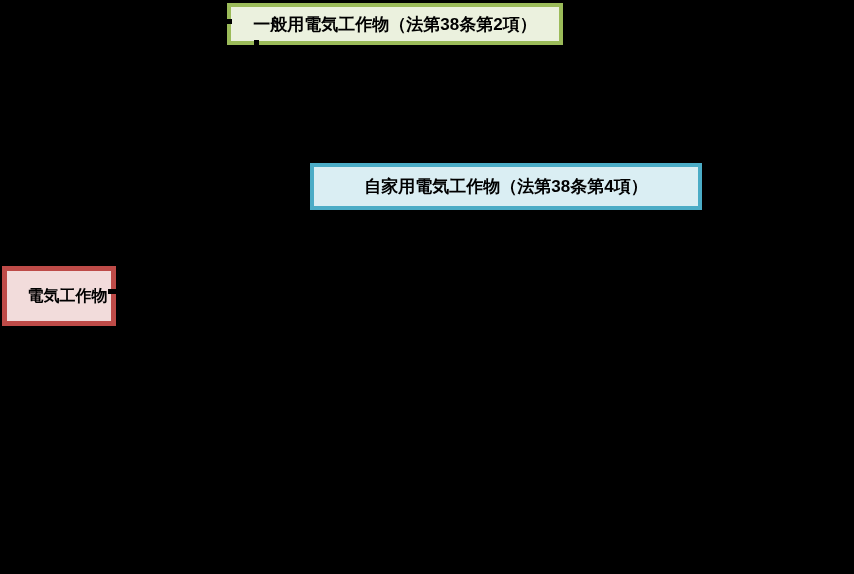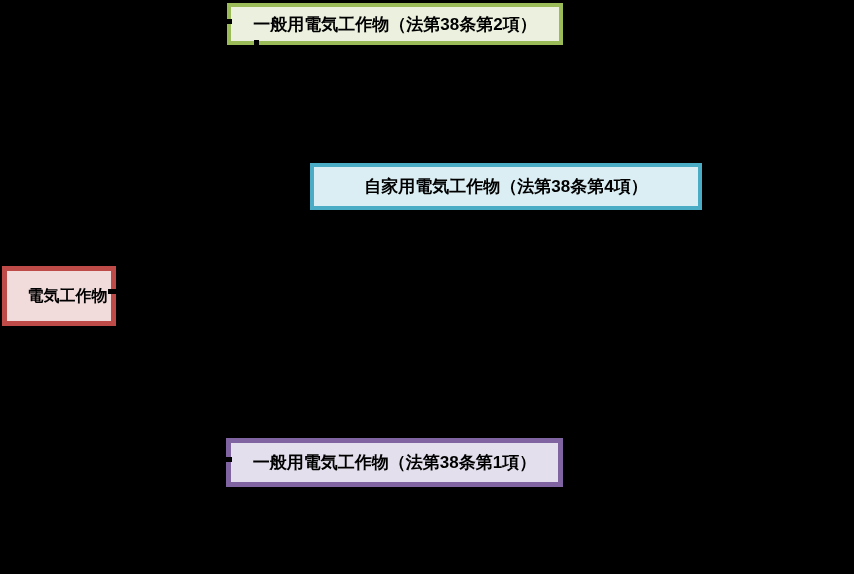--- a/index.html
+++ b/index.html
@@ -103,17 +103,14 @@
 
   <div class="node node-business" style="border-color: rgb(155, 187, 89); background-color: rgb(235, 241, 222);">
     <span class="node-label">一般用電気工作物（法第38条第2項）</span>
   </div>
 
   <div class="node node-private" style="border-color: rgb(75, 172, 198); background-color: rgb(218, 238, 243);">
     <span class="node-label">自家用電気工作物（法第38条第4項）</span>
   </div>
 
 
-  <div class="node node-general" style="border-color: rgb(128, 100, 162); background-color: rgb(228, 223, 236);">
-    <span class="node-label">一般用電気工作物（法第38条第1項）</span>
-  </div>
 
 </div>
 
 </body></html>

